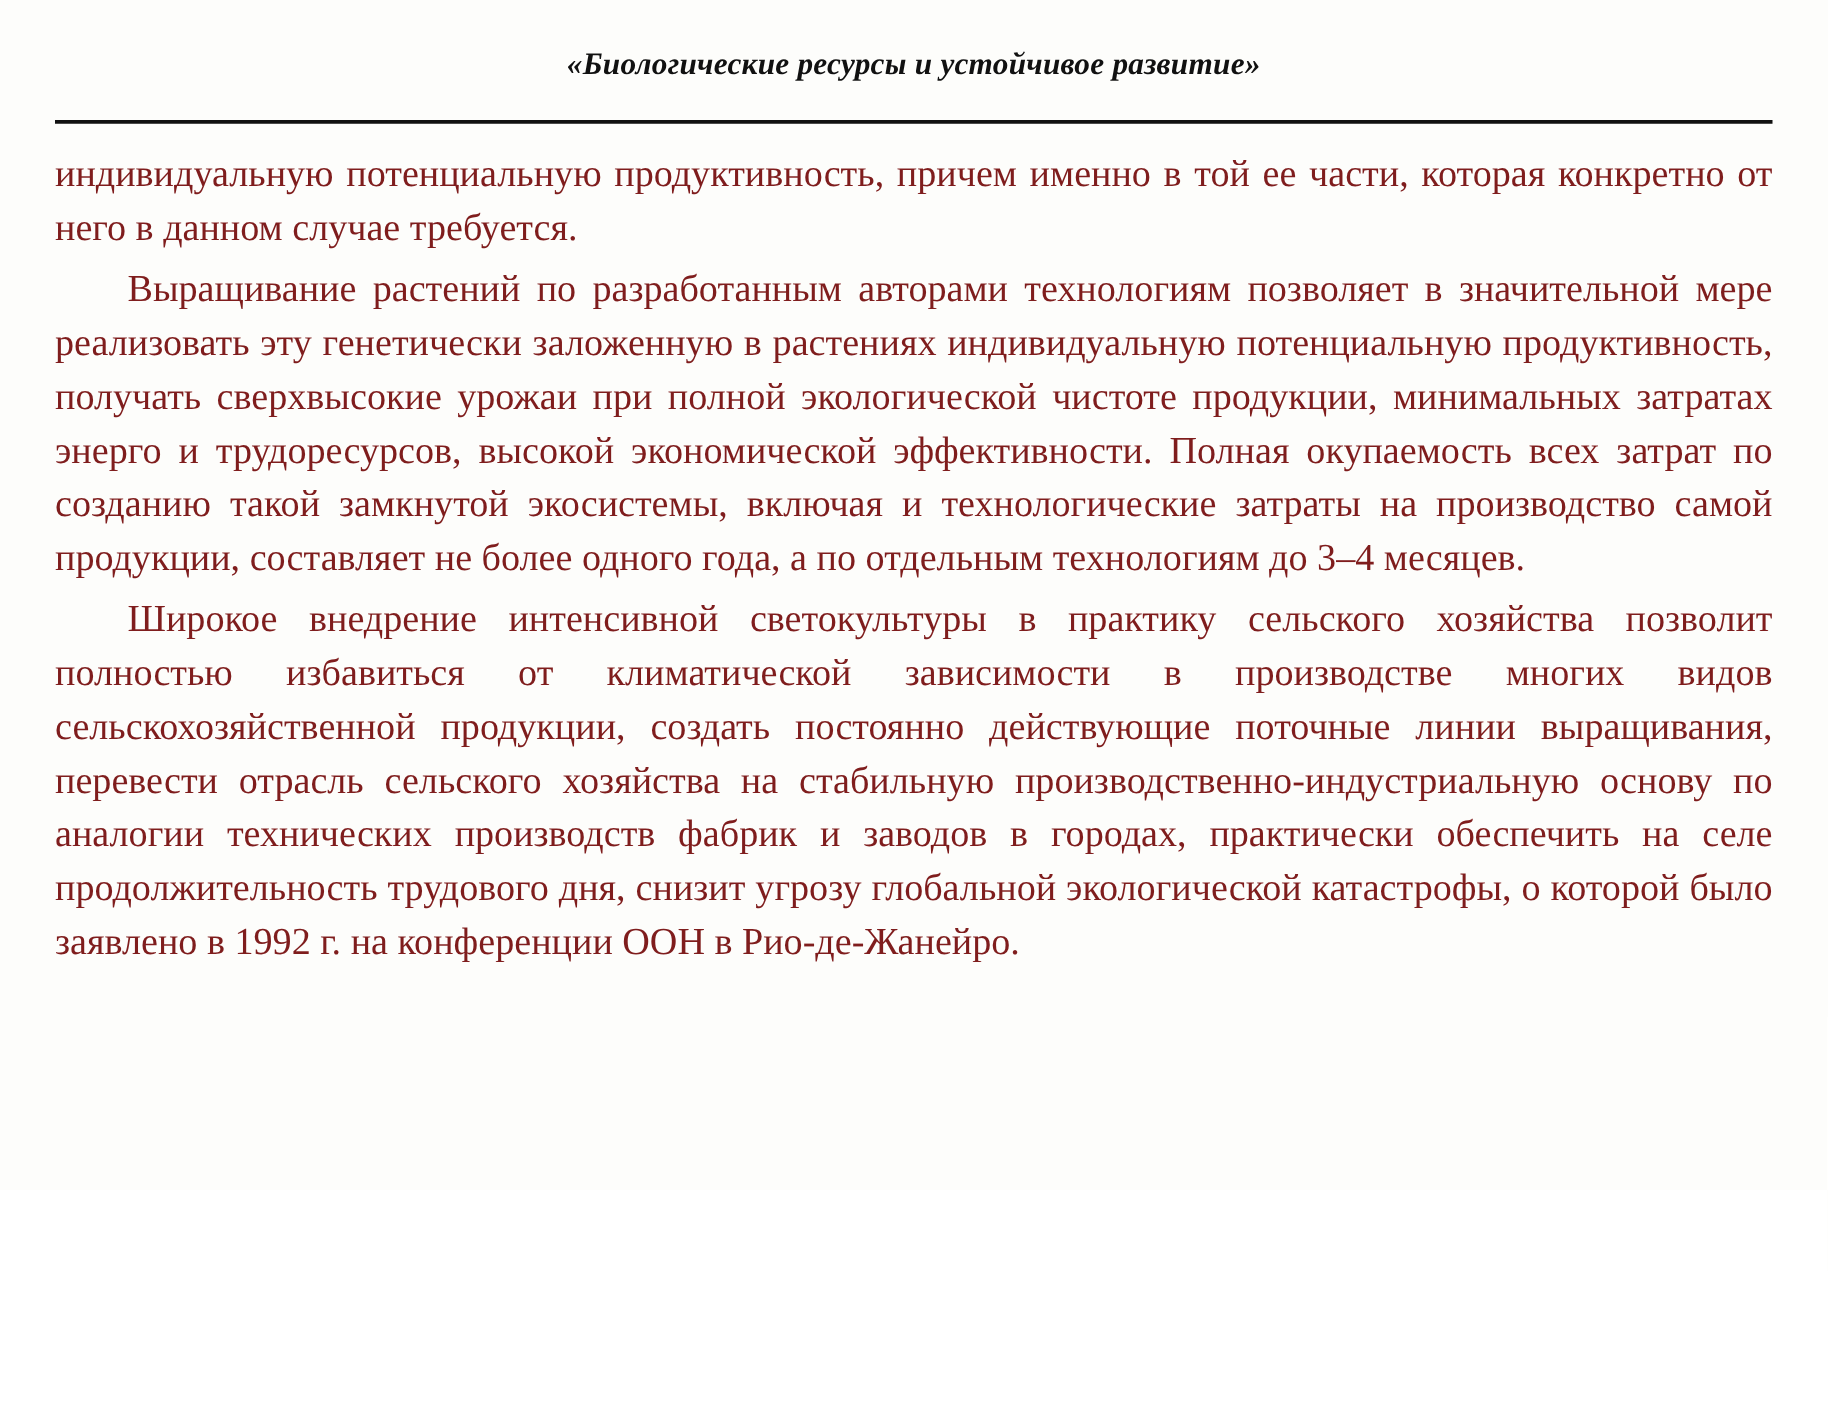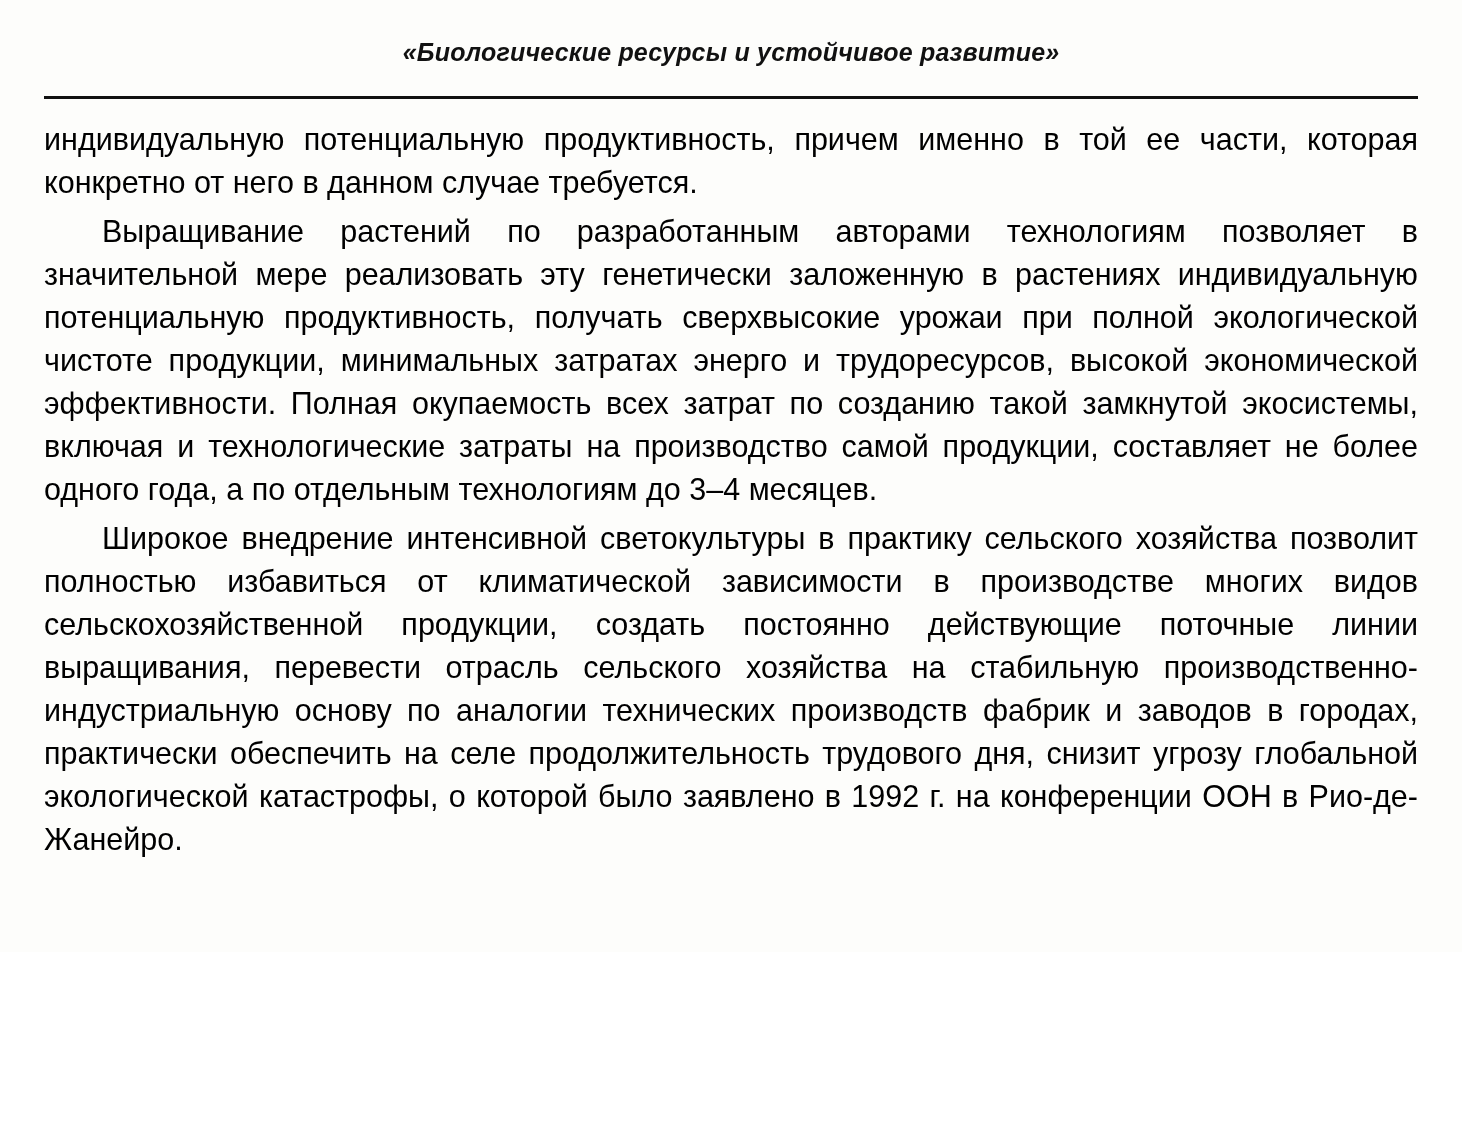--- a/index.html
+++ b/index.html
@@ -7,21 +7,21 @@
     padding: 0;
     background: #ffffff;
   }
   .page {
     position: relative;
     width: 1462px;
     height: 952px;
     background: #fdfdfb;
     box-sizing: border-box;
     overflow: hidden;
-    font-family: Liberation Sans, sans-serif;
+    font-family: Liberation Serif, serif;
     color: #101010;
   }
   .running-head {
     position: absolute;
     top: 38px;
     left: 0;
     width: 100%;
     text-align: center;
     font-style: italic;
     font-weight: bold;
@@ -42,21 +42,21 @@
     top: 118px;
     left: 44px;
     width: 1374px;
   }
   p {
     margin: 0 0 6px 0;
     font-size: 30.5px;
     line-height: 43px;
     text-align: justify;
     text-justify: inter-word;
-    color: #000000;
+    color: #7f1d1d;
   }
   p.indent {
     text-indent: 58px;
   }
   p.last-line-normal:last-child {
     margin-bottom: 16px;
   }
   .footer-dot {
     position: absolute;
     left: 172px;

